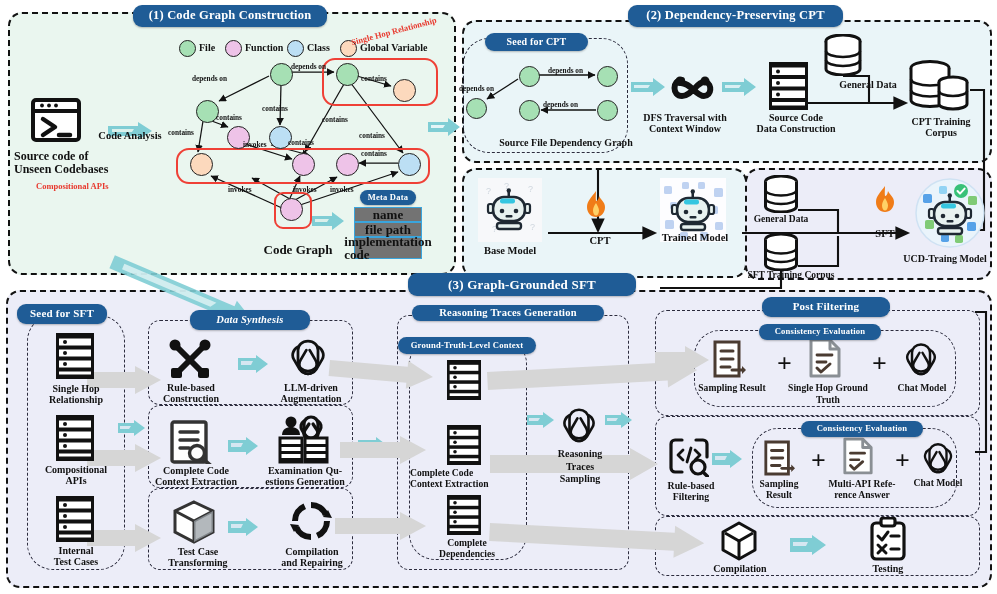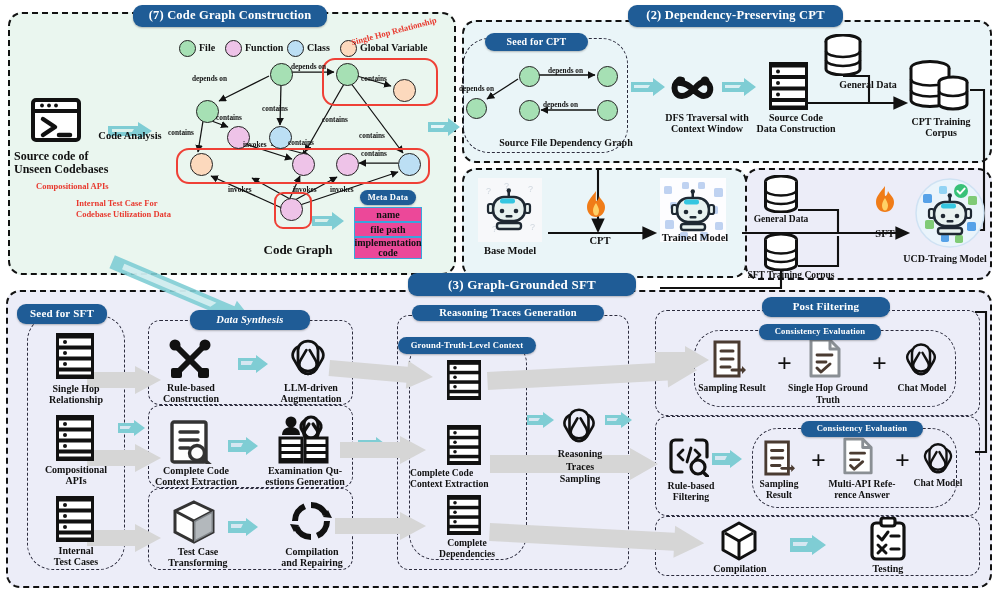--- a/index.html
+++ b/index.html
@@ -38,34 +38,34 @@
            white-space:nowrap;background:transparent;}
 
   .redbox{position:absolute;border:2.2px solid #ef4036;border-radius:13px;z-index:12;}
 
   svg.ov{position:absolute;left:0;top:0;width:997px;height:594px;pointer-events:none;z-index:10;}
 
   
   .icon{position:absolute;z-index:18;}
   .db{position:absolute;z-index:18;}
 
-  .metarow{position:absolute;box-sizing:border-box;border:1.3px solid #3aa5dd;background:#ec4899;
+  .metarow{position:absolute;box-sizing:border-box;border:1.3px solid #3aa5dd;background:#737373;
            display:flex;align-items:center;justify-content:center;font-weight:bold;
-           font-size:10px;line-height:1.0;text-align:center;z-index:25;}
+           font-size:13px;line-height:1.0;z-index:25;}
 
   .plus{position:absolute;font-size:26px;font-weight:bold;line-height:1;z-index:20;color:#111;}
 </style>
 </head>
 <body>
 
 <div id="root">
 
   <div class="panel p1" style="left:8px;top:12px;width:448px;height:263px;"></div>
 
-  <div class="chip" style="left:133px;top:5px;width:194px;height:22px;font-size:12.5px;">(7) Code Graph Construction</div>
+  <div class="chip" style="left:133px;top:5px;width:194px;height:22px;font-size:12.5px;">(1) Code Graph Construction</div>
 
   <div class="icon" style="left:31px;top:98px;">
     <svg width="50" height="44" viewBox="0 0 50 44">
       <rect x="2" y="2" width="46" height="40" rx="3" fill="#fff" stroke="#111" stroke-width="4"></rect>
       <line x1="2" y1="13" x2="48" y2="13" stroke="#111" stroke-width="4"></line>
       <circle cx="11" cy="7.5" r="1.9" fill="#111"></circle>
         <circle cx="18" cy="7.5" r="1.9" fill="#111"></circle>
         <circle cx="25" cy="7.5" r="1.9" fill="#111"></circle>
       <polyline points="12,21 24,29 12,37" fill="none" stroke="#111" stroke-width="4.5" stroke-linecap="round" stroke-linejoin="round"></polyline>
       <line x1="28" y1="37" x2="39" y2="37" stroke="#111" stroke-width="4.5" stroke-linecap="round"></line>
@@ -112,23 +112,20 @@
   <div class="edgelbl" style="left:359px;top:131px;">contains</div>
   <div class="edgelbl" style="left:288px;top:138px;">contains</div>
   <div class="edgelbl" style="left:361px;top:149px;">contains</div>
   <div class="edgelbl" style="left:243px;top:140px;">invokes</div>
   <div class="edgelbl" style="left:228px;top:185px;">invokes</div>
   <div class="edgelbl" style="left:293px;top:185px;">invokes</div>
   <div class="edgelbl" style="left:330px;top:185px;">invokes</div>
 
   <div class="lbl red" style="left:330px;top:44px;width:130px;font-size:8.5px;transform:rotate(-15deg);transform-origin:left top;">Single Hop Relationship</div>
   <div class="lbl red left" style="left:36px;top:182px;width:120px;font-size:8.5px;">Compositional APIs</div>
-  <div class="lbl red left" style="left:76px;top:198px;width:140px;font-size:8.5px;line-height:1.25;">
-    <span>Internal Test Case For</span><br><span>Codebase Utilization Data</span>
-  </div>
 
   <div class="lbl" style="left:248px;top:243px;width:100px;font-size:13px;">Code Graph</div>
 
   <div class="chip" style="left:360px;top:190px;width:56px;height:15px;font-size:8.5px;">Meta Data</div>
   <div class="metarow" style="left:354px;top:207px;width:68px;height:15px;">name</div>
   <div class="metarow" style="left:354px;top:222px;width:68px;height:15px;">file path</div>
   <div class="metarow" style="left:354px;top:237px;width:68px;height:22px;padding:0 2px;">implementation code</div>
 
   <div class="panel p2" style="left:462px;top:20px;width:530px;height:143px;"></div>
   <div class="chip" style="left:628px;top:5px;width:215px;height:22px;font-size:12.5px;">(2) Dependency-Preserving CPT</div>
@@ -148,21 +145,21 @@
 
   <div class="lbl" style="left:481px;top:137px;width:170px;font-size:10px;">Source File Dependency Graph</div>
 
   <div class="icon" style="left:668px;top:68px;">
     <svg width="46" height="40" viewBox="0 0 46 40">
       <path d="M14 12 C4 12, 4 28, 14 28 C24 28, 30 12, 38 14 C44 16, 44 28, 36 28 C28 28, 22 14, 12 15" fill="none" stroke="#111" stroke-width="6" stroke-linecap="round"></path>
       <circle cx="12" cy="13" r="4.5" fill="#111"></circle>
         <circle cx="37" cy="13" r="4.5" fill="#111"></circle>
     </svg>
   </div>
-  <div class="lbl" style="left:657px;top:112px;width:100px;font-size:10px;">
+  <div class="lbl" style="left:635px;top:112px;width:100px;font-size:10px;">
     <span>DFS Traversal with</span><br><span>Context Window</span>
   </div>
 
   <div class="icon" style="left:769px;top:62px;">
     <svg width="39" height="48" viewBox="0 0 39 48">
       <rect x="1.5" y="1.5" width="36" height="45" fill="#fff" stroke="#111" stroke-width="3"></rect>
       <g fill="#111">
         <rect x="1.5" y="1.5" width="36" height="4"></rect>
         <rect x="1.5" y="13" width="36" height="4"></rect>
         <rect x="1.5" y="24.5" width="36" height="4"></rect>

